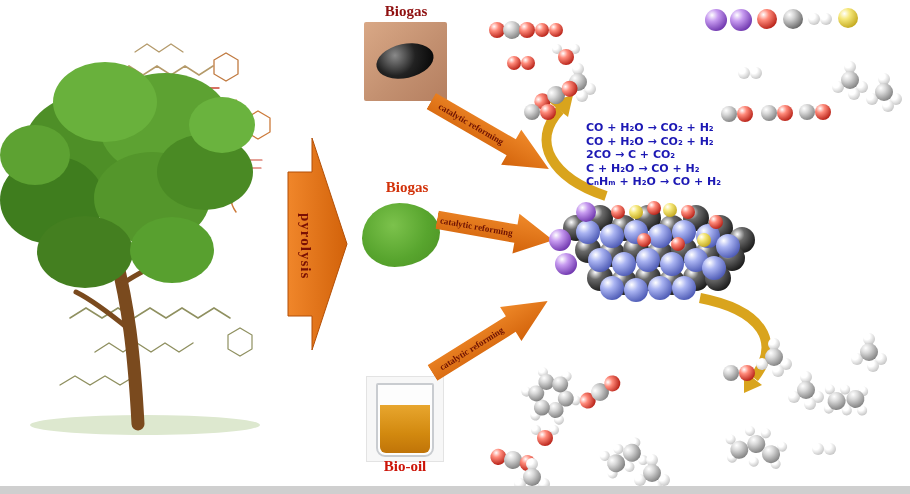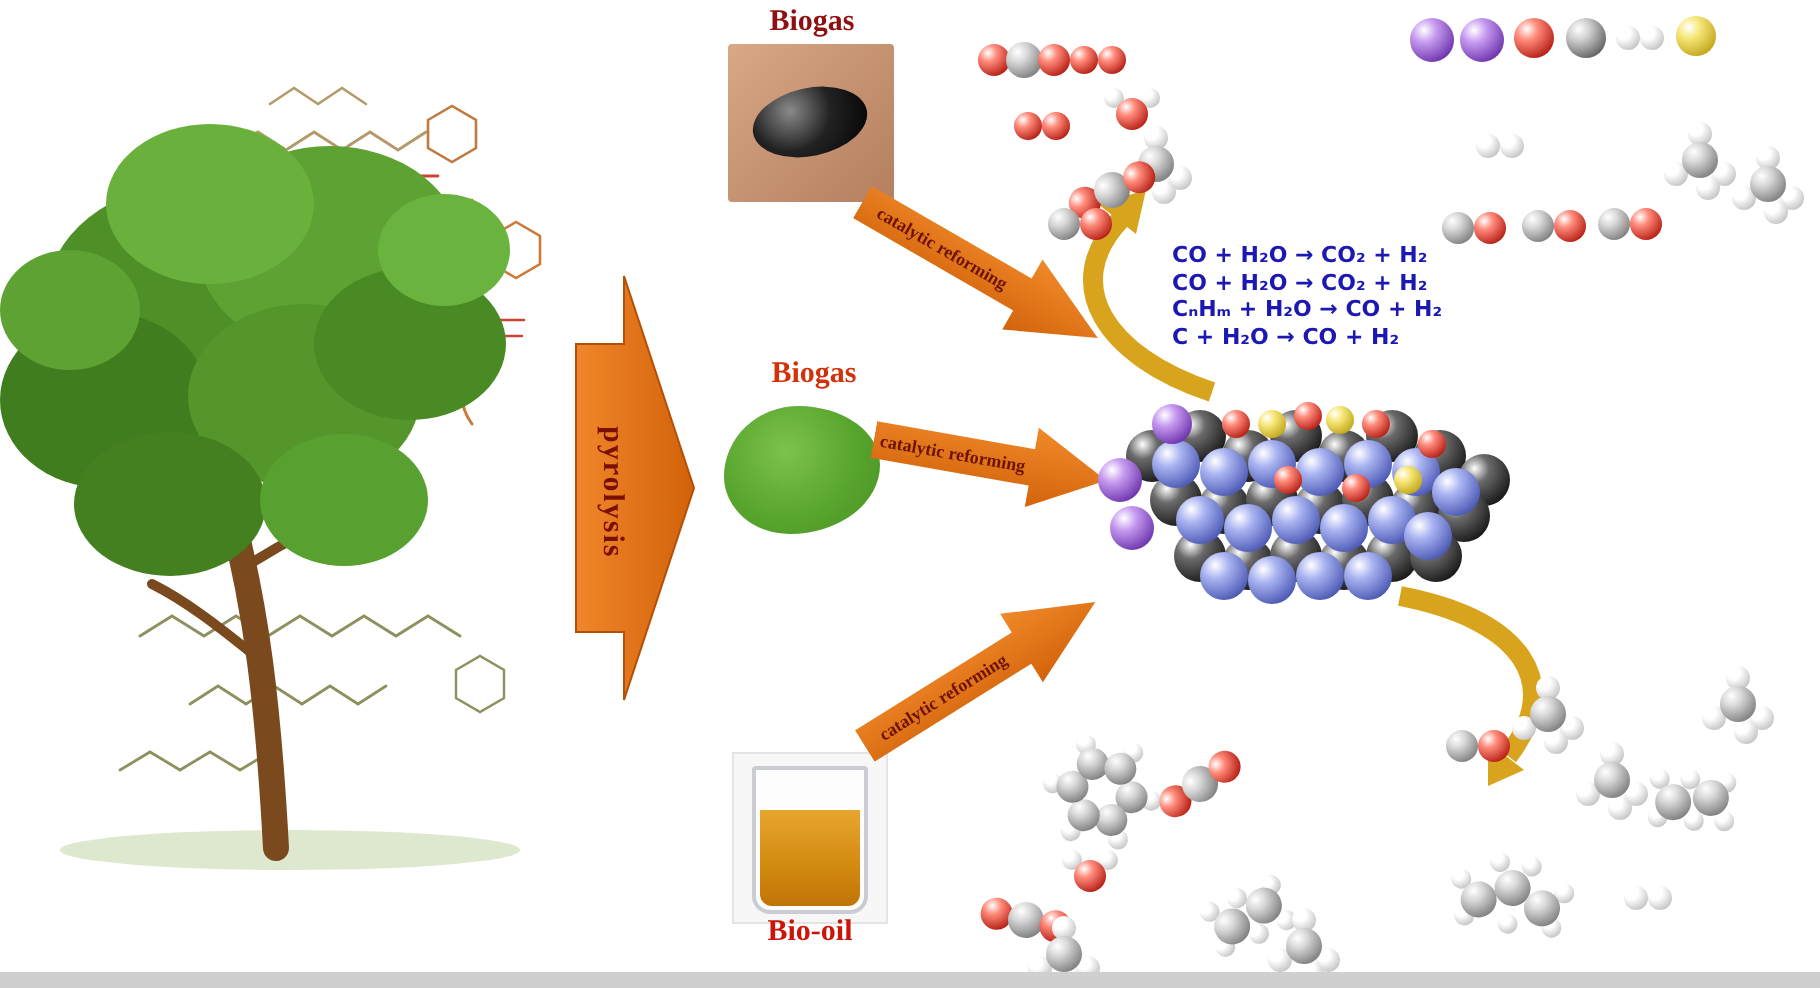--- a/index.html
+++ b/index.html
@@ -145,22 +145,23 @@
     <div class="ra-label">catalytic reforming</div>
   </div>
   <div class="reform-arrow ra-bot">
     <div class="shape"></div>
     <div class="ra-label">catalytic reforming</div>
   </div>
 
   <div class="eq-block eq-top">
     <span class="eq">CO + H₂O → CO₂ + H₂</span>
     <span class="eq">CO + H₂O → CO₂ + H₂</span>
+    <span class="eq">2CO → C + CO₂</span>
+    <span class="eq">C + H₂O → CO + H₂</span>
     <span class="eq">CₙHₘ + H₂O → CO + H₂</span>
-    <span class="eq">C + H₂O → CO + H₂</span>
   </div>
 
   <div class="eq-block eq-bottom">
   </div>
 
   <div id="catalyst-cluster" style="left: 556px; top: 190px; width: 212px; height: 112px;">
       <span class="atom" style="background: radial-gradient(circle at 32% 28%, rgb(255, 255, 255) 0%, rgb(106, 106, 106) 28%, rgb(10, 10, 10) 88%); height: 26px; width: 26px; left: 7px; top: 25px;"></span>
       <span class="atom" style="background: radial-gradient(circle at 32% 28%, rgb(255, 255, 255) 0%, rgb(106, 106, 106) 28%, rgb(10, 10, 10) 88%); height: 26px; width: 26px; left: 31px; top: 15px;"></span>
       <span class="atom" style="background: radial-gradient(circle at 32% 28%, rgb(255, 255, 255) 0%, rgb(106, 106, 106) 28%, rgb(10, 10, 10) 88%); height: 26px; width: 26px; left: 55px; top: 25px;"></span>
       <span class="atom" style="background: radial-gradient(circle at 32% 28%, rgb(255, 255, 255) 0%, rgb(106, 106, 106) 28%, rgb(10, 10, 10) 88%); height: 26px; width: 26px; left: 79px; top: 15px;"></span>

